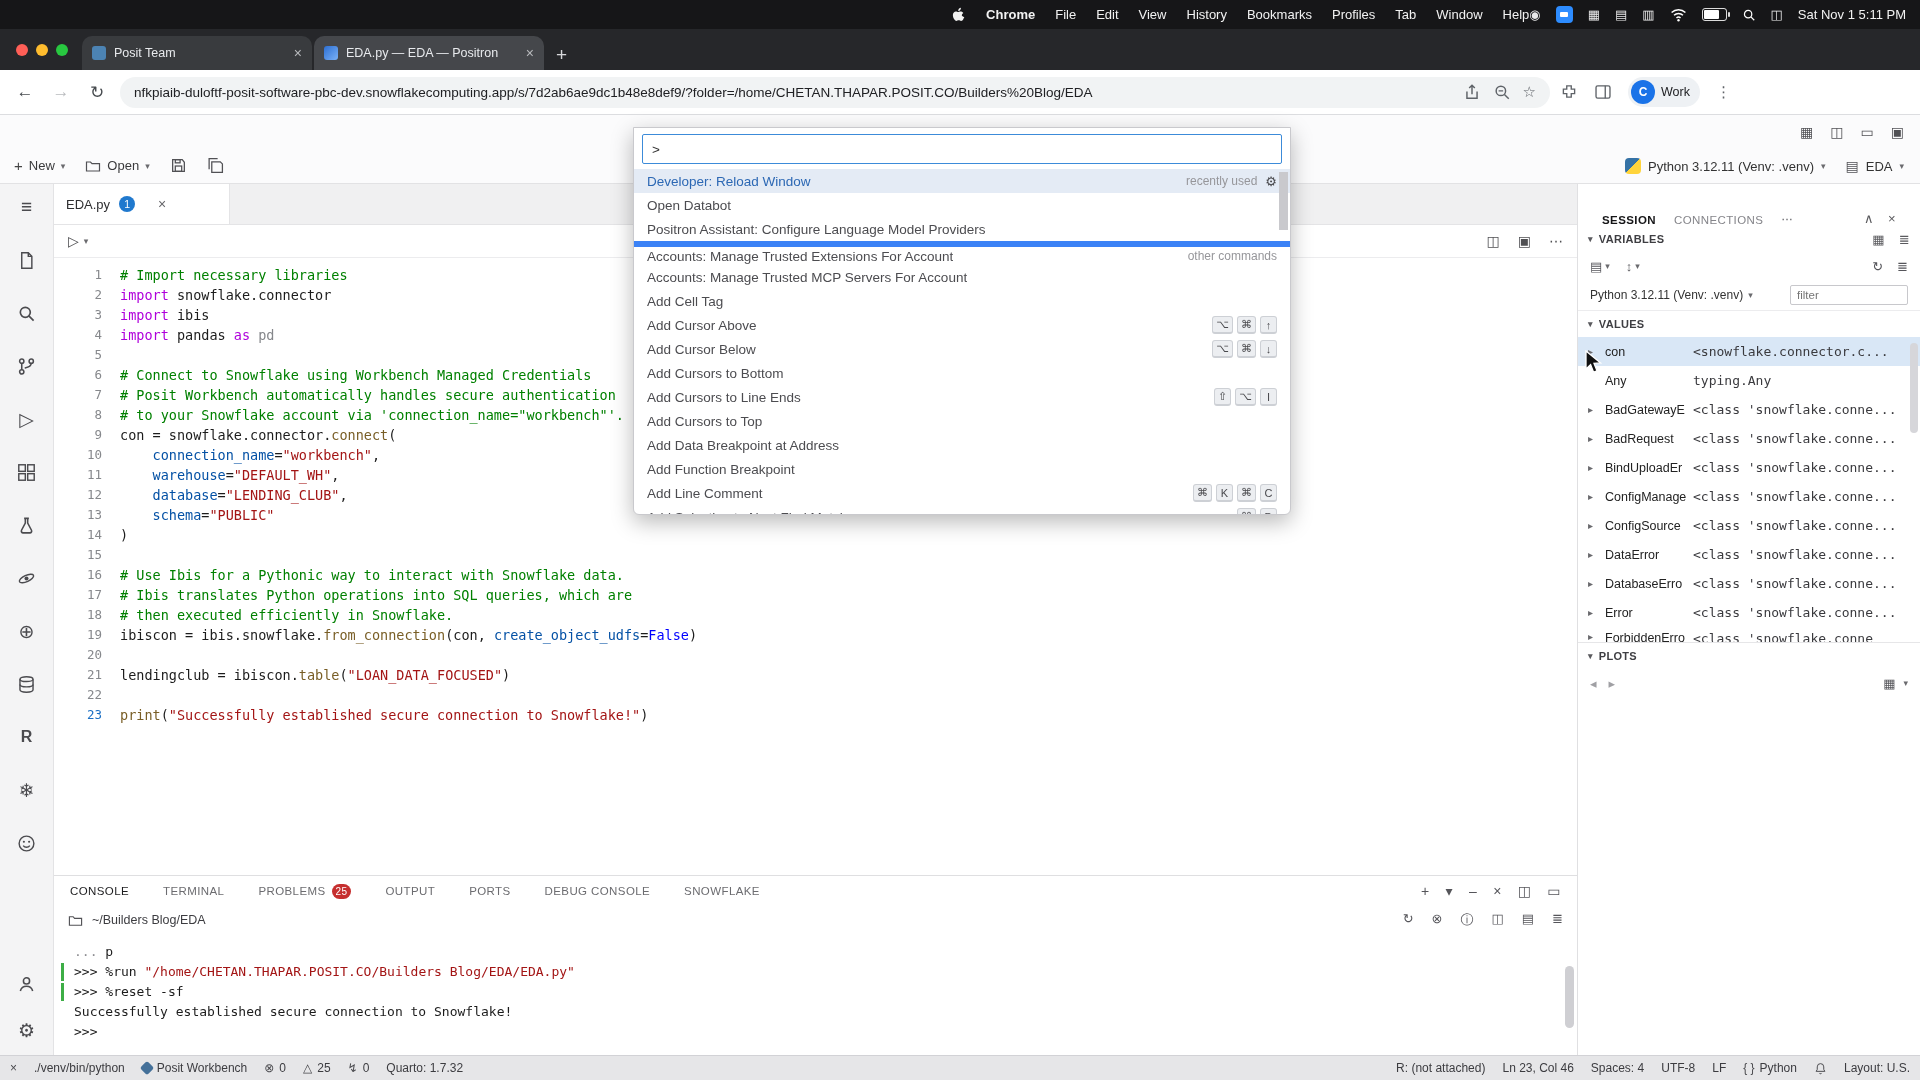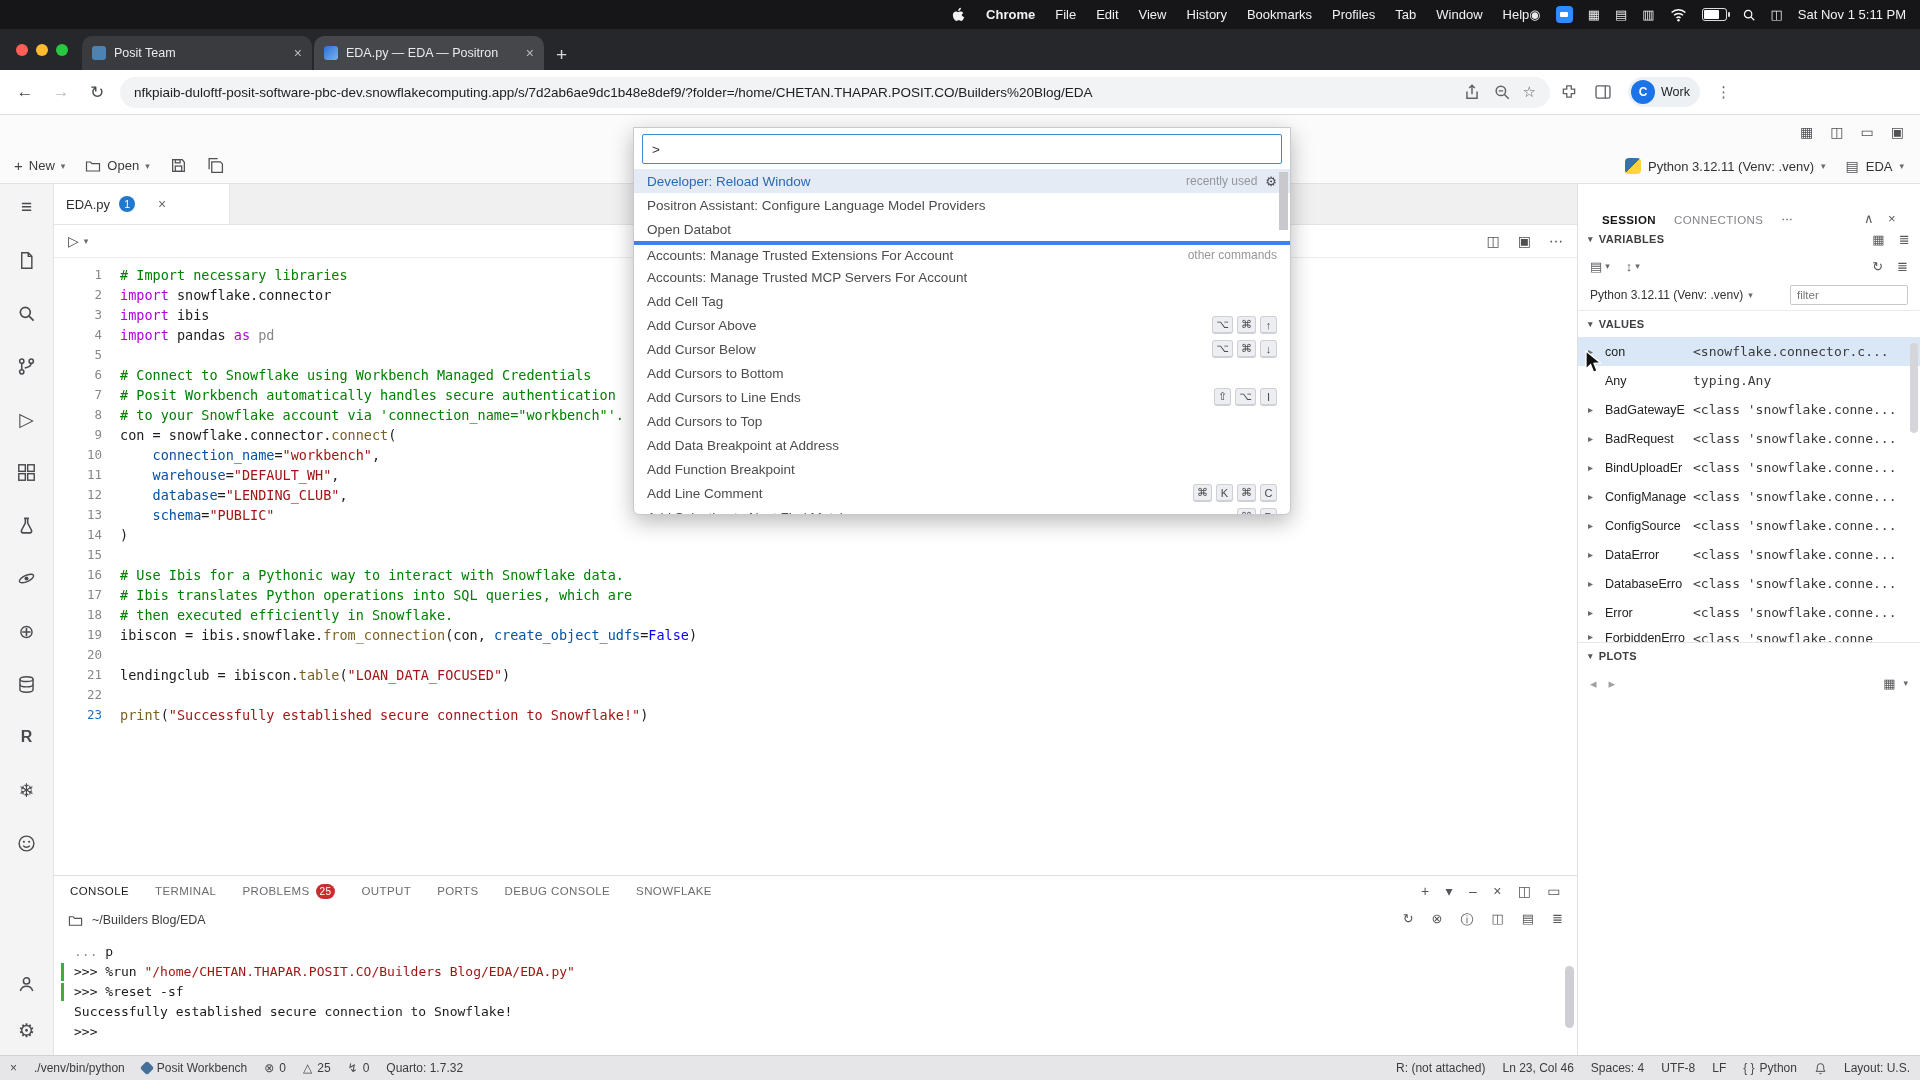--- a/index.html
+++ b/index.html
@@ -97,21 +97,21 @@
   .tok-kw2{color:#0000ff}
   .tok-str{color:#a31515}
   .tok-fn{color:#795e26}
   .tok-par{color:#0451a5}
   .tok-def{color:#1c1c1c}
   .tok-fade{color:#85878b}
   .tok-dim{color:#8d8d91}
 
   
   #bottom-panel{position:absolute;left:54px;top:875px;width:1523px;height:180px;background:#fff;border-top:1px solid #dfdfe1;box-sizing:border-box}
-  .bp-tabs{height:30px;display:flex;align-items:center;gap:26px;padding:0 16px;font-size:11.5px;letter-spacing:.4px;color:#6c6c70}
+  .bp-tabs{height:30px;display:flex;align-items:center;gap:34px;padding:0 16px;font-size:11.5px;letter-spacing:.4px;color:#6c6c70}
   .bp-tab{display:flex;align-items:center}
   .bp-tab.active{color:#1d1d1f}
   .bp-badge{background:#c62f2f;color:#fff;border-radius:9px;min-width:17px;height:15px;font-size:10px;
     display:inline-flex;align-items:center;justify-content:center;margin-left:6px;padding:0 4px;box-sizing:border-box}
   .bp-actions{margin-left:auto;display:flex;gap:16px;color:#55555a;font-size:14px}
   .console-head{height:28px;display:flex;align-items:center;gap:9px;padding:0 14px;font-size:12.5px;color:#3c3c40}
   .console-head .right{margin-left:auto;display:flex;gap:18px;color:#55555a;font-size:13px}
   .console-body{position:relative;padding:8px 0 0 20px;font-family:"DejaVu Sans Mono",monospace;font-size:13px;line-height:20px}
   .cl{height:20px;white-space:pre;position:relative}
   .cl.marked::before{content:'';position:absolute;left:-13px;top:1px;bottom:1px;width:3px;background:#3dae46}
@@ -154,21 +154,21 @@
   .posit-logo{width:10px;height:10px;background:#447099;transform:rotate(45deg);border-radius:2px}
 
   
   #palette{position:absolute;left:633px;top:127px;width:658px;height:388px;background:#fff;border:1px solid #c9c9cd;
     border-radius:0 0 6px 6px;box-shadow:0 7px 22px rgba(0,0,0,.28);z-index:50;overflow:hidden;box-sizing:border-box}
   .pal-input-wrap{padding:6px 8px 5px}
   .pal-input{width:100%;box-sizing:border-box;height:30px;border:1px solid #3c8bd9;border-radius:2px;padding:0 9px;
     font-size:13.5px;color:#333;outline:none;background:#fff;font-family:"Liberation Sans",sans-serif}
   .pi{height:24px;display:flex;align-items:center;padding:0 13px;font-size:13.5px;color:#4c4c50;gap:8px;box-sizing:border-box}
   .pi.focus{background:#e4ebf5;color:#2c68b4}
-  .pi.sep{border-top:4px solid #3b82f6}
+  .pi.sep{border-top:6px solid #3b82f6}
   .pl{white-space:nowrap;overflow:hidden}
   .pi .spacer{flex:1}
   .group-label{font-size:12px;color:#96969a;white-space:nowrap}
   .gear{color:#4a4a4e;font-size:13px}
   .keys{display:flex;gap:4px}
   .keycap{min-width:17px;height:18px;background:#eceef1;border:1px solid #cdd0d5;border-bottom-width:2px;border-radius:3px;
     display:inline-flex;align-items:center;justify-content:center;font-size:11px;color:#4a4a4e;padding:0 3px;box-sizing:border-box}
   .pal-scroll{position:absolute;right:2px;top:44px;width:9px;height:58px;background:#c9c9cd}
 
   #mouse-cursor{position:absolute;left:1584px;top:350px;z-index:90}
@@ -757,25 +757,25 @@
     <input class="pal-input" readonly="" value="&gt;" style="">
   </div>
   <div id="palette-list">
       <div class="pi focus">
         <span class="pl">Developer: Reload Window</span>
         <span class="spacer"></span>
         <span class="group-label">recently used</span>
         <span class="gear">⚙</span>
       </div>
       <div class="pi">
+        <span class="pl">Open Databot</span>
+        <span class="spacer"></span>
+      </div>
+      <div class="pi">
         <span class="pl">Positron Assistant: Configure Language Model Providers</span>
-        <span class="spacer"></span>
-      </div>
-      <div class="pi">
-        <span class="pl">Open Databot</span>
         <span class="spacer"></span>
       </div>
       <div class="pi sep">
         <span class="pl">Accounts: Manage Trusted Extensions For Account</span>
         <span class="spacer"></span>
         <span class="group-label">other commands</span>
       </div>
       <div class="pi">
         <span class="pl">Accounts: Manage Trusted MCP Servers For Account</span>
         <span class="spacer"></span>

